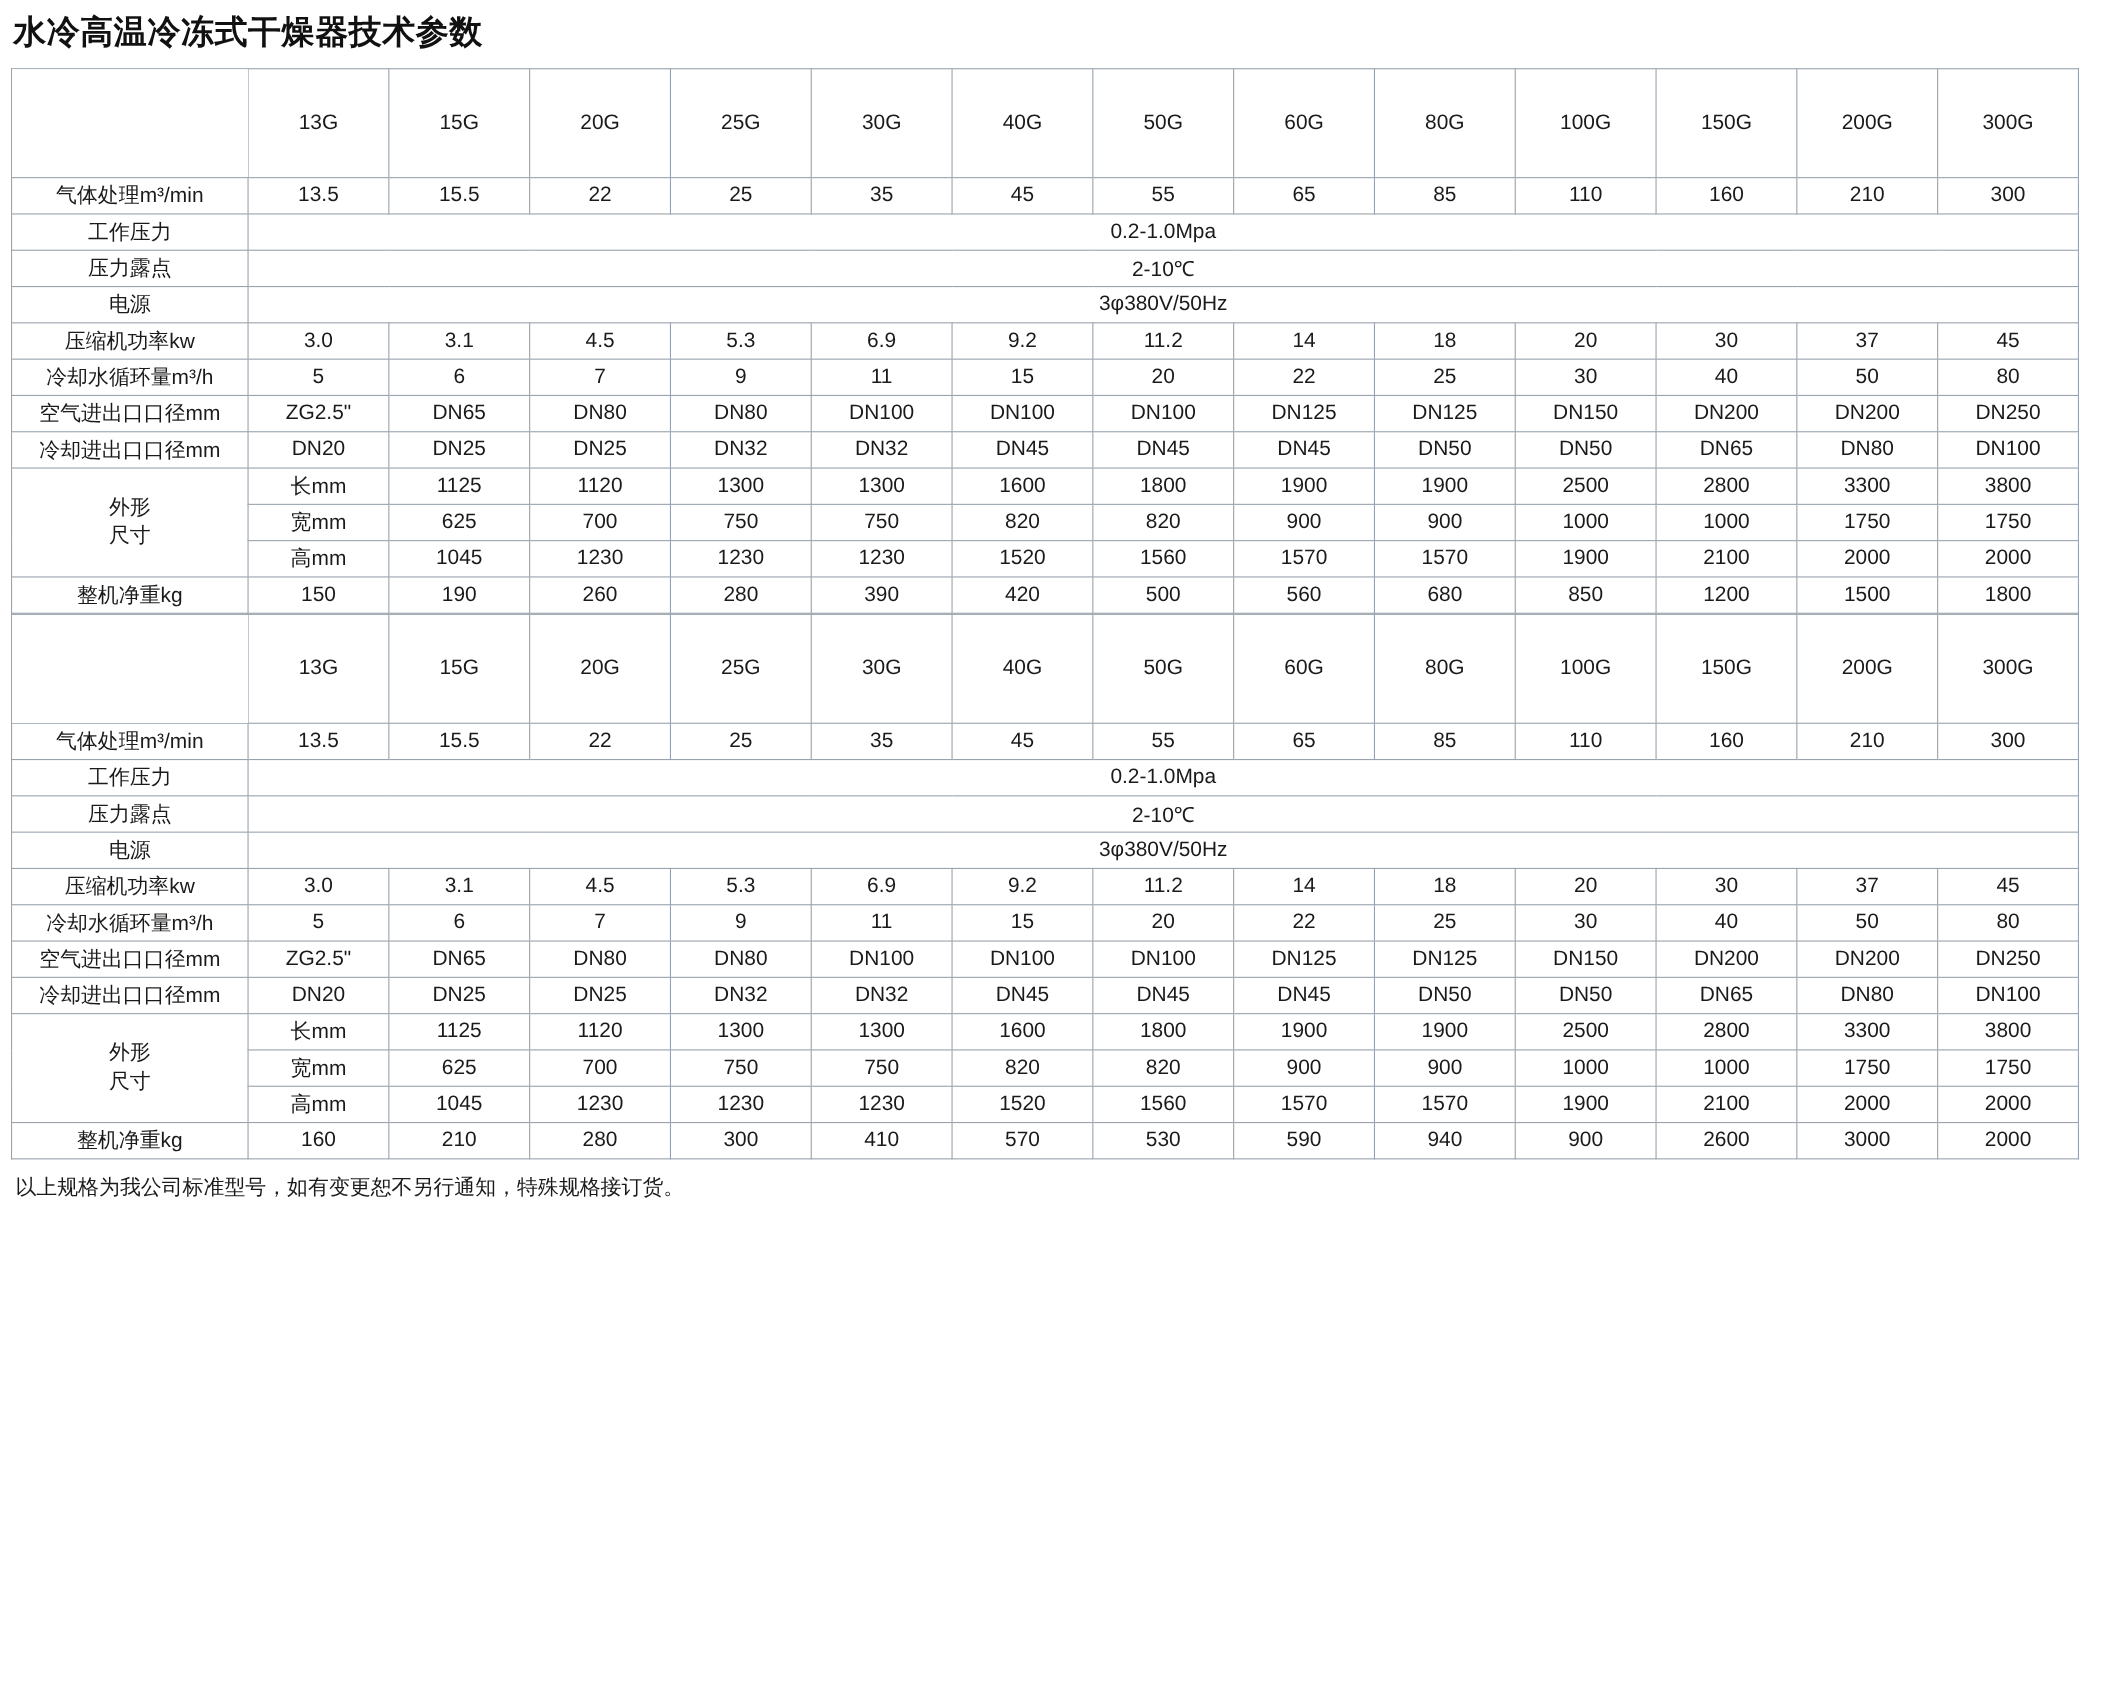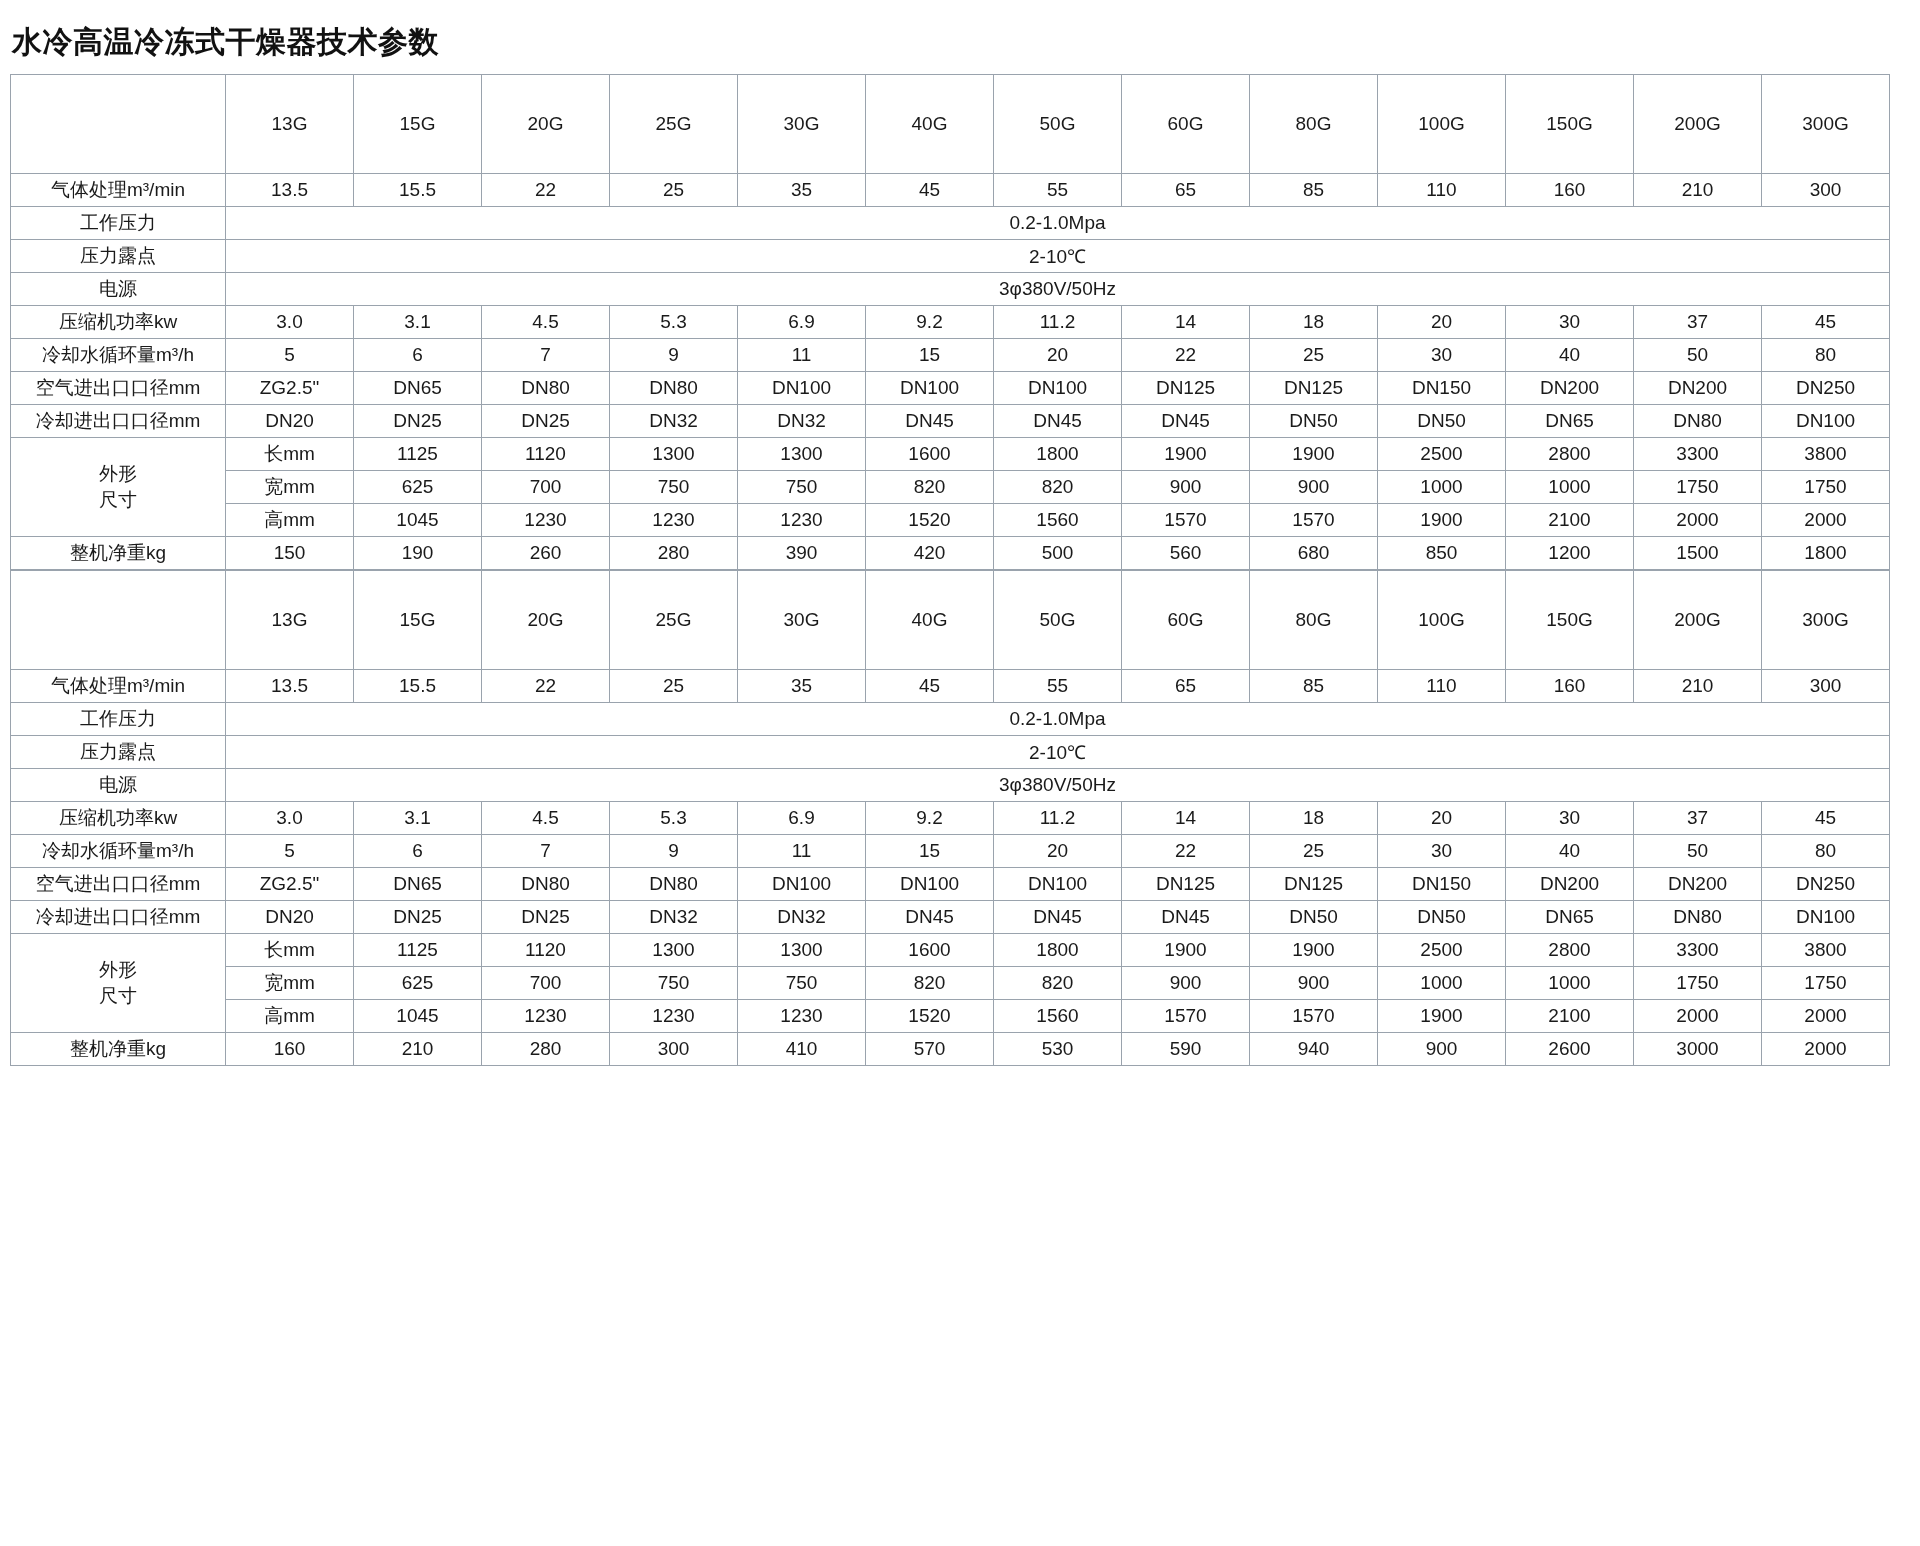--- a/index.html
+++ b/index.html
@@ -10,21 +10,20 @@
   body {
     width: 1920px;
     min-height: 1546px;
     font-family: "Liberation Sans", sans-serif;
     color: #1a1a1a;
   }
   .page {
     width: 1920px;
     box-sizing: border-box;
     padding: 8px 18px 10px 8px;
-    margin-top: 12px;
   }
   .section-title {
     font-size: 30px;
     font-weight: bold;
     color: #111111;
     letter-spacing: 0.5px;
     margin: 4px 0 14px 4px;
     line-height: 1.2;
   }
   .section-title.second {
@@ -505,14 +504,15 @@
         <td>590</td>
         <td>940</td>
         <td>900</td>
         <td class="fade-1">2600</td>
         <td class="fade-2">3000</td>
         <td class="fade-2">2000</td>
       </tr>
     </tbody>
   </table>
 
+  <div class="footnote">以上规格为我公司标准型号，如有变更恕不另行通知，特殊规格接订货。</div>
 
 </div>
 
 </body></html>

